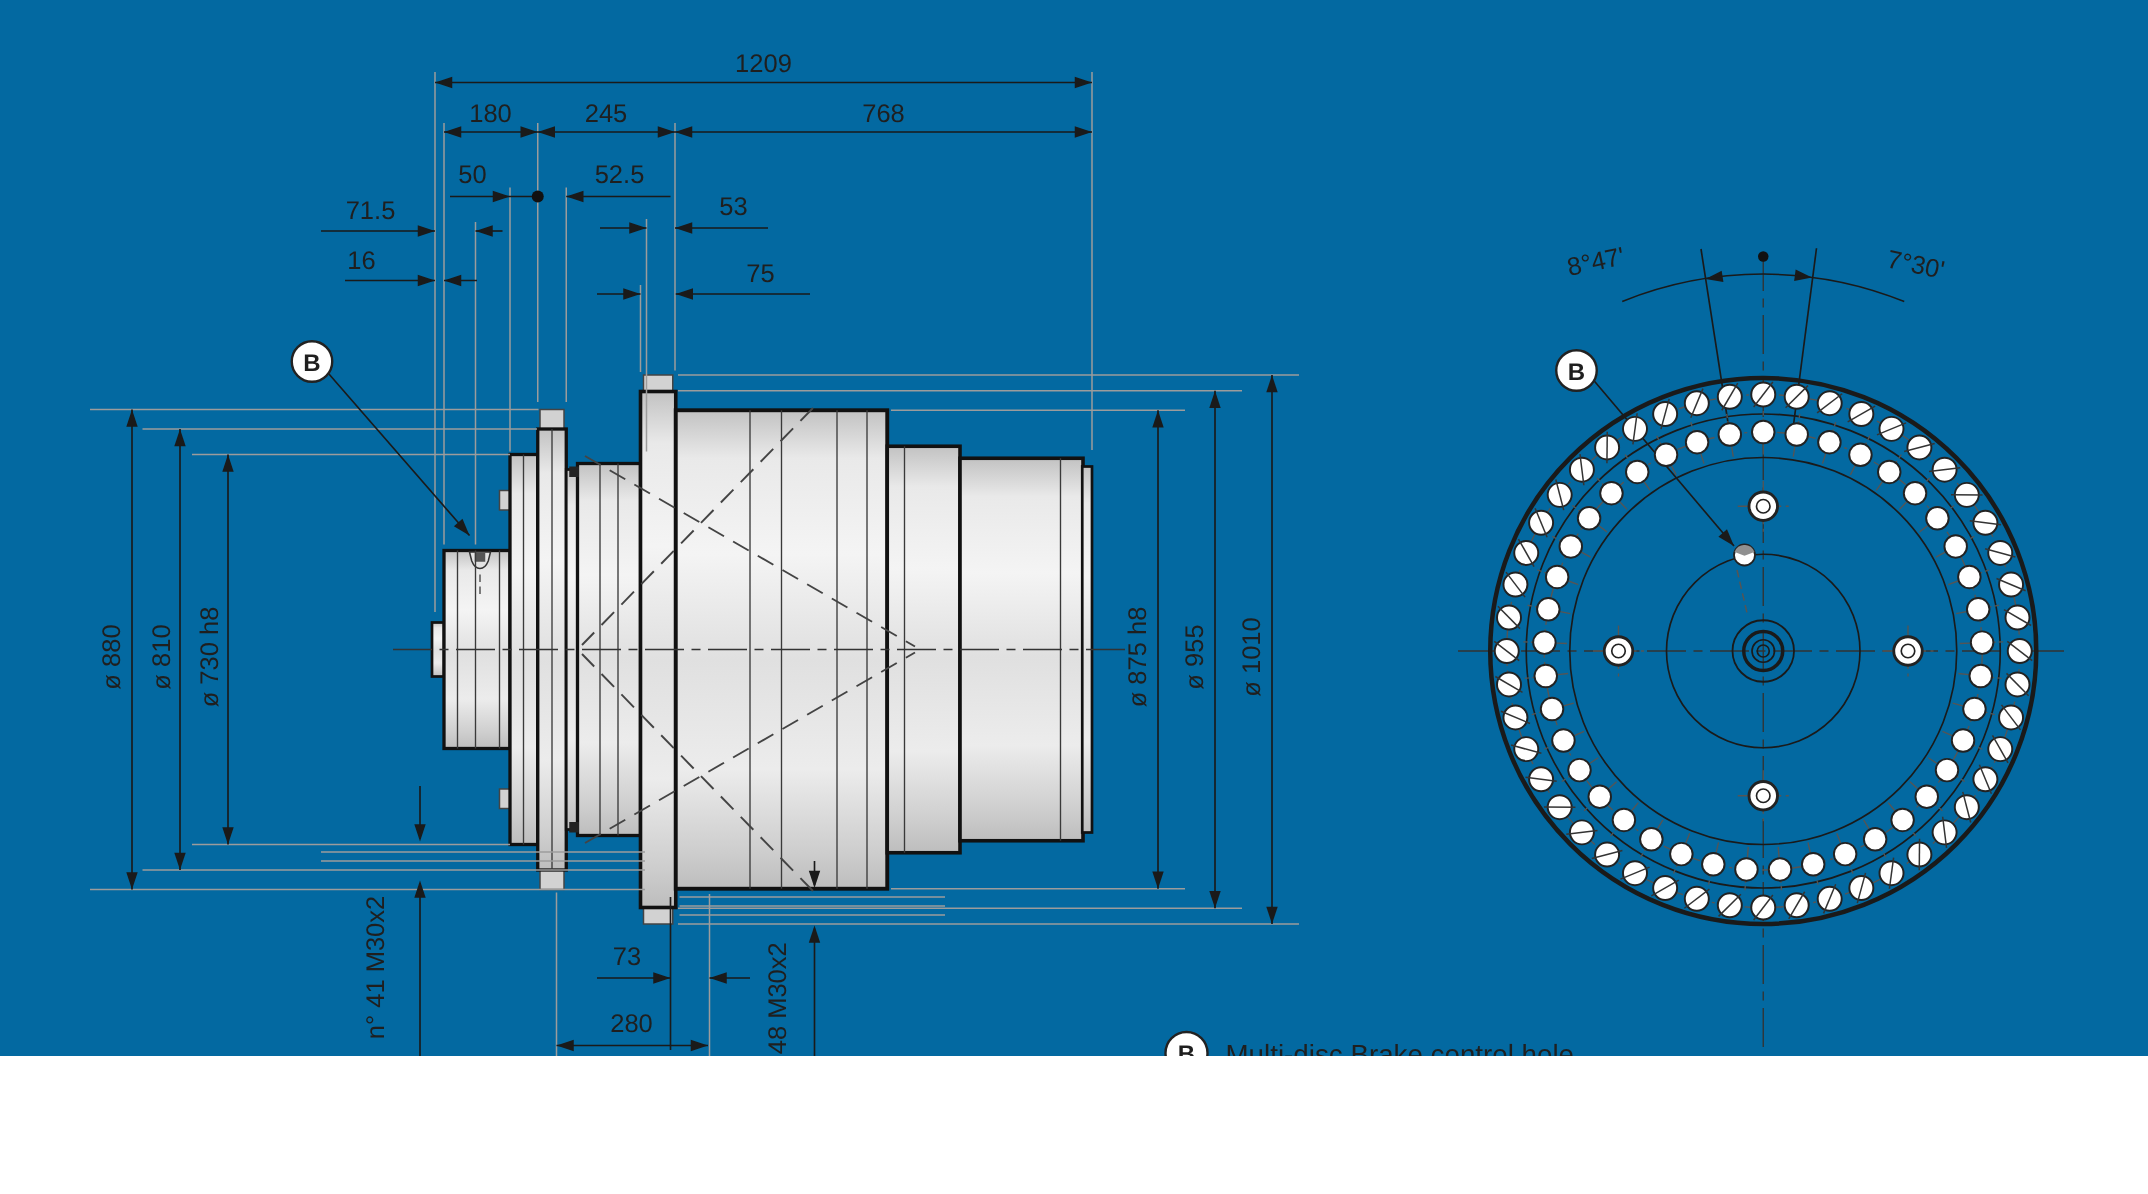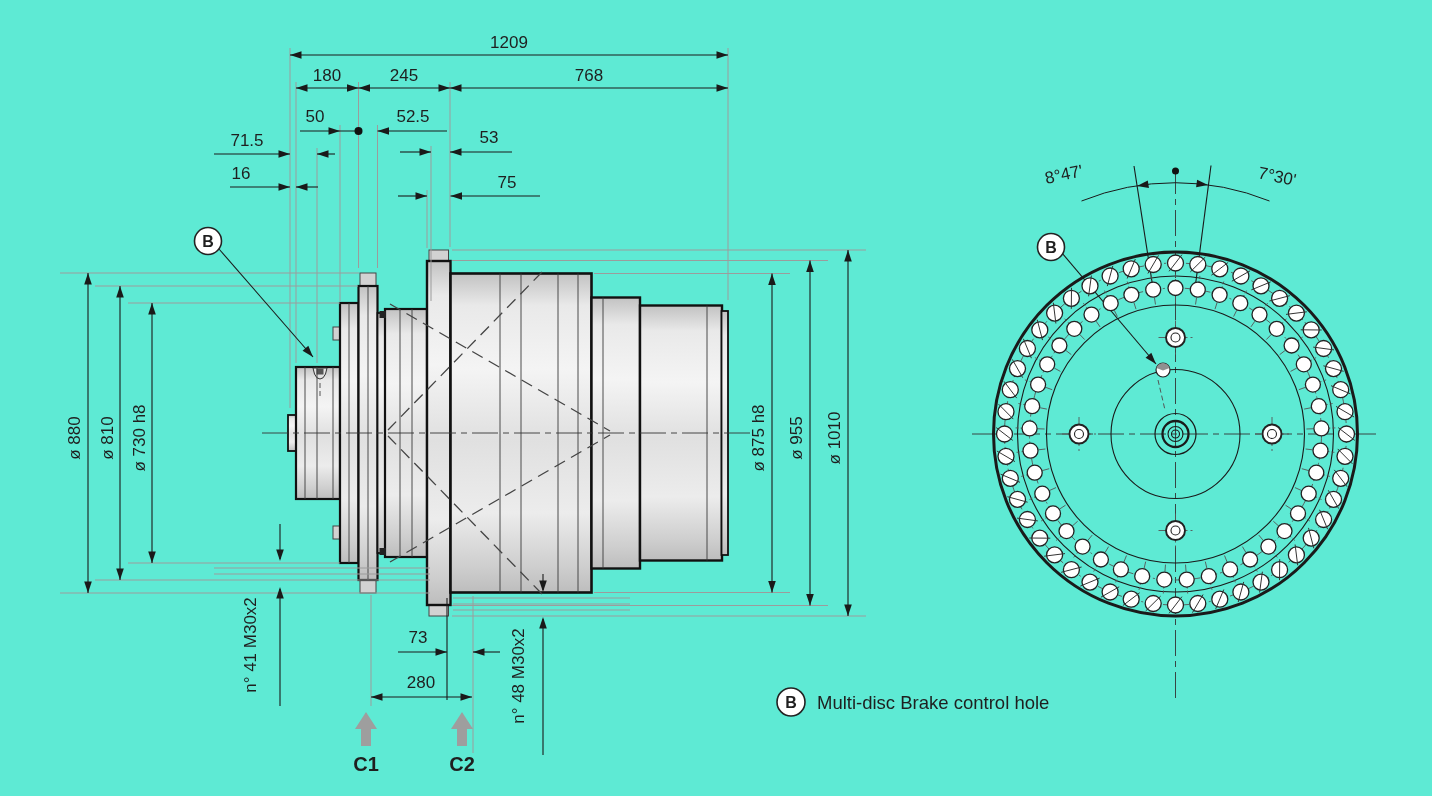--- a/index.html
+++ b/index.html
@@ -1,16 +1,16 @@
 <!DOCTYPE html>
 <html><head>
 <meta charset="utf-8">
 <style>
   html,body{margin:0;padding:0;background:#ffffff;}
-  #canvas{position:relative;width:1432px;height:796px;background:#5eead4;overflow:hidden;}
+  #canvas{position:relative;width:1432px;height:704px;background:#0369a1;overflow:hidden;}
   svg{display:block;}
   text{font-family:"Liberation Sans","DejaVu Sans",sans-serif;fill:#1f1f1f;}
   .dim{font-size:17px;}
   .dim-mid{text-anchor:middle;}
   .sec-label{font-size:20px;font-weight:bold;text-anchor:middle;}
   .balloon-t{font-size:16px;font-weight:bold;text-anchor:middle;}
   .legend-t{font-size:18.5px;}
   .angle-t{font-size:17px;text-anchor:middle;}
 </style>
 </head>

